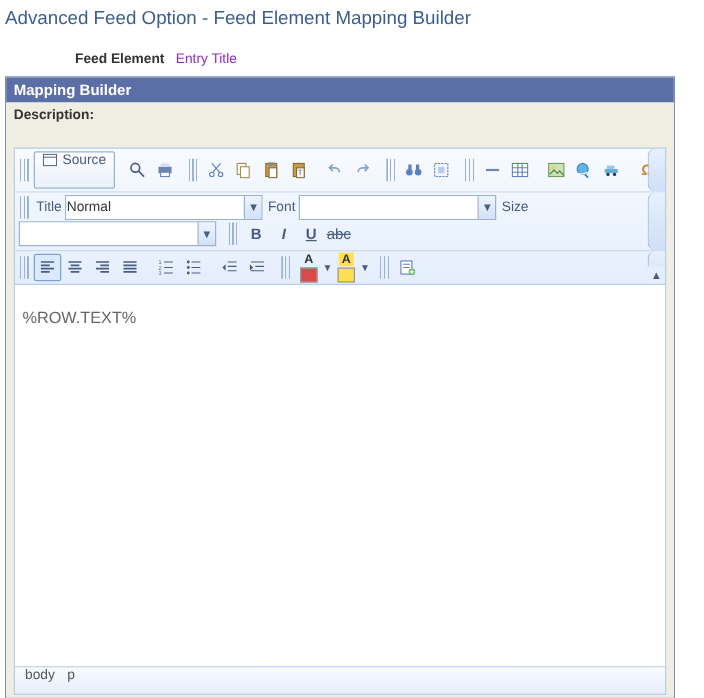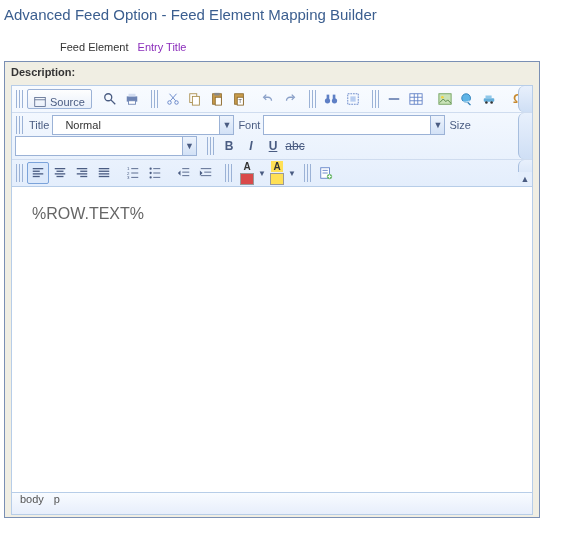--- a/index.html
+++ b/index.html
@@ -1,60 +1,61 @@
 <!DOCTYPE html>
 <html><head>
 <meta charset="utf-8">
 <style>
 *{box-sizing:border-box;margin:0;padding:0}
 body{font-family:Arial,Helvetica,sans-serif;font-size:11px;color:#333;background:#fff}
 .page-title{color:#3b5e8f;font-size:15px;font-weight:normal;padding:6px 4px 16px}
 .feed-row{padding:2px 4px 6px 60px;font-size:11px}
-.feed-lbl{font-weight:normal;color:#333;margin-right:6px}
+.feed-lbl{font-weight:bold;color:#333;margin-right:6px}
 .feed-val{color:#8b2dbb}
 .panel{border:1px solid #7a8fb4;margin:2px 10px 4px 4px;width:536px;position:relative}
 .panel-hdr{background:#5b6ea5;color:#fff;font-weight:bold;font-size:12px;padding:3px 6px}
 .panel-body{background:#f0eee3;padding:4px 6px 2px}
-.desc-lbl{font-weight:bold;margin-bottom:7px;color:#333}
+.desc-lbl{font-weight:bold;margin-bottom:20px;color:#333}
 .toolbar{background:linear-gradient(#f8fbff,#e4eefc);border:1px solid #b7cde8;position:relative;font-size:11px}
 .trow{display:flex;align-items:center;flex-wrap:wrap;padding:2px 3px;border-bottom:1px solid #cfdcef;position:relative}
 .trow:last-child{border-bottom:none}
 .grip{width:8px;height:18px;margin:0 3px 0 1px;background:repeating-linear-gradient(90deg,#9bb2d6 0 1px,transparent 1px 3px);flex-shrink:0}
 .tbtn{width:22px;height:22px;display:flex;align-items:center;justify-content:center;border:1px solid transparent;border-radius:2px;cursor:pointer;color:#4a5c82;font-size:12px}
 .tbtn svg{width:14px;height:14px}
 .sep{width:5px;height:22px;margin:0 1px;flex-shrink:0}
 .lbl{padding:0 3px 0 2px;color:#4a5c82}
 .combo{display:flex;align-items:center;height:20px;border:1px solid #9bb2d6;background:#fff;margin-right:2px}
-.combo-txt{min-width:52px;height:18px;border:none;outline:none;padding:0 12px;font-size:11px;font-family:inherit;color:#333}
+.combo-txt{min-width:52px;height:18px;border:none;outline:none;padding:0 0;font-size:11px;font-family:inherit;color:#333}
 .combo-arr{width:14px;height:18px;background:linear-gradient(#eef4fd,#d2e1f6);border-left:1px solid #9bb2d6;display:flex;align-items:center;justify-content:center;cursor:pointer;color:#4a5c82;font-size:9px}
-.btn-src{display:flex;align-items:flex-end;height:20px;border:1px solid #9bb2d6;background:linear-gradient(#fefefe,#e9f0fb);padding:0 6px;cursor:pointer;color:#4a5c82;gap:4px;border-radius:2px}
+.btn-src{display:flex;align-items:flex-start;height:30px;border:1px solid #9bb2d6;background:linear-gradient(#fefefe,#e9f0fb);padding:0 6px;cursor:pointer;color:#4a5c82;gap:4px;border-radius:2px}
 .btn-src svg{width:12px;height:12px}
 .arrowsplit{width:8px;height:18px;display:flex;align-items:center;justify-content:center;color:#4a5c82;font-size:8px;cursor:pointer}
 .end-tab{position:absolute;right:0;top:0;bottom:0;width:14px;background:linear-gradient(#e8f0fc,#cfdff5);border-left:1px solid #a7bede;border-top-left-radius:6px;border-bottom-left-radius:6px}
 .collapse{position:absolute;right:0;bottom:0;width:14px;height:14px;display:flex;align-items:center;justify-content:center;color:#4a5c82;font-size:9px;cursor:pointer;background:#e4eefc}
-.editor{background:#fff;border:1px solid #b7cde8;border-top:none;height:306px;padding:18px 20px;font-size:16px;color:#666;overflow:auto}
+.editor{background:#fff;border:1px solid #b7cde8;border-top:none;height:306px;padding:18px 6px;font-size:13px;color:#666;overflow:auto}
 .statusbar{background:linear-gradient(#f8fbff,#e7eefb);border:1px solid #b7cde8;border-top:none;height:22px;display:flex;align-items:flex-start;padding:0 8px;color:#555;gap:10px}
 .statusbar span{cursor:pointer}
 .bold{font-weight:bold}.ital{font-style:italic}.ul{text-decoration:underline}.strike{text-decoration:line-through}
 .active{border:1px solid #7ba3da;background:#dce9fb}
 .sw{width:14px;height:12px;border:1px solid #999}
 .sw-a{background:#d94a4a}
 .sw-h{background:#ffe055}
 </style>
 </head>
 <body>
 
 <div class="page-title">Advanced Feed Option - Feed Element Mapping Builder</div>
 
 <div class="feed-row">
   <span class="feed-lbl">Feed Element</span>
   <span class="feed-val">Entry Title</span>
 </div>
 
 <div class="panel">
+  <div class="panel-hdr">Mapping Builder</div>
   <div class="panel-body">
     <div class="desc-lbl">Description:</div>
 
     <div class="toolbar">
 
       <div class="trow">
         <div class="grip"></div>
         <div class="btn-src">
           <svg viewBox="0 0 16 16">
               <rect x="1" y="2" width="14" height="12" fill="none" stroke="#4a5c82"></rect>

